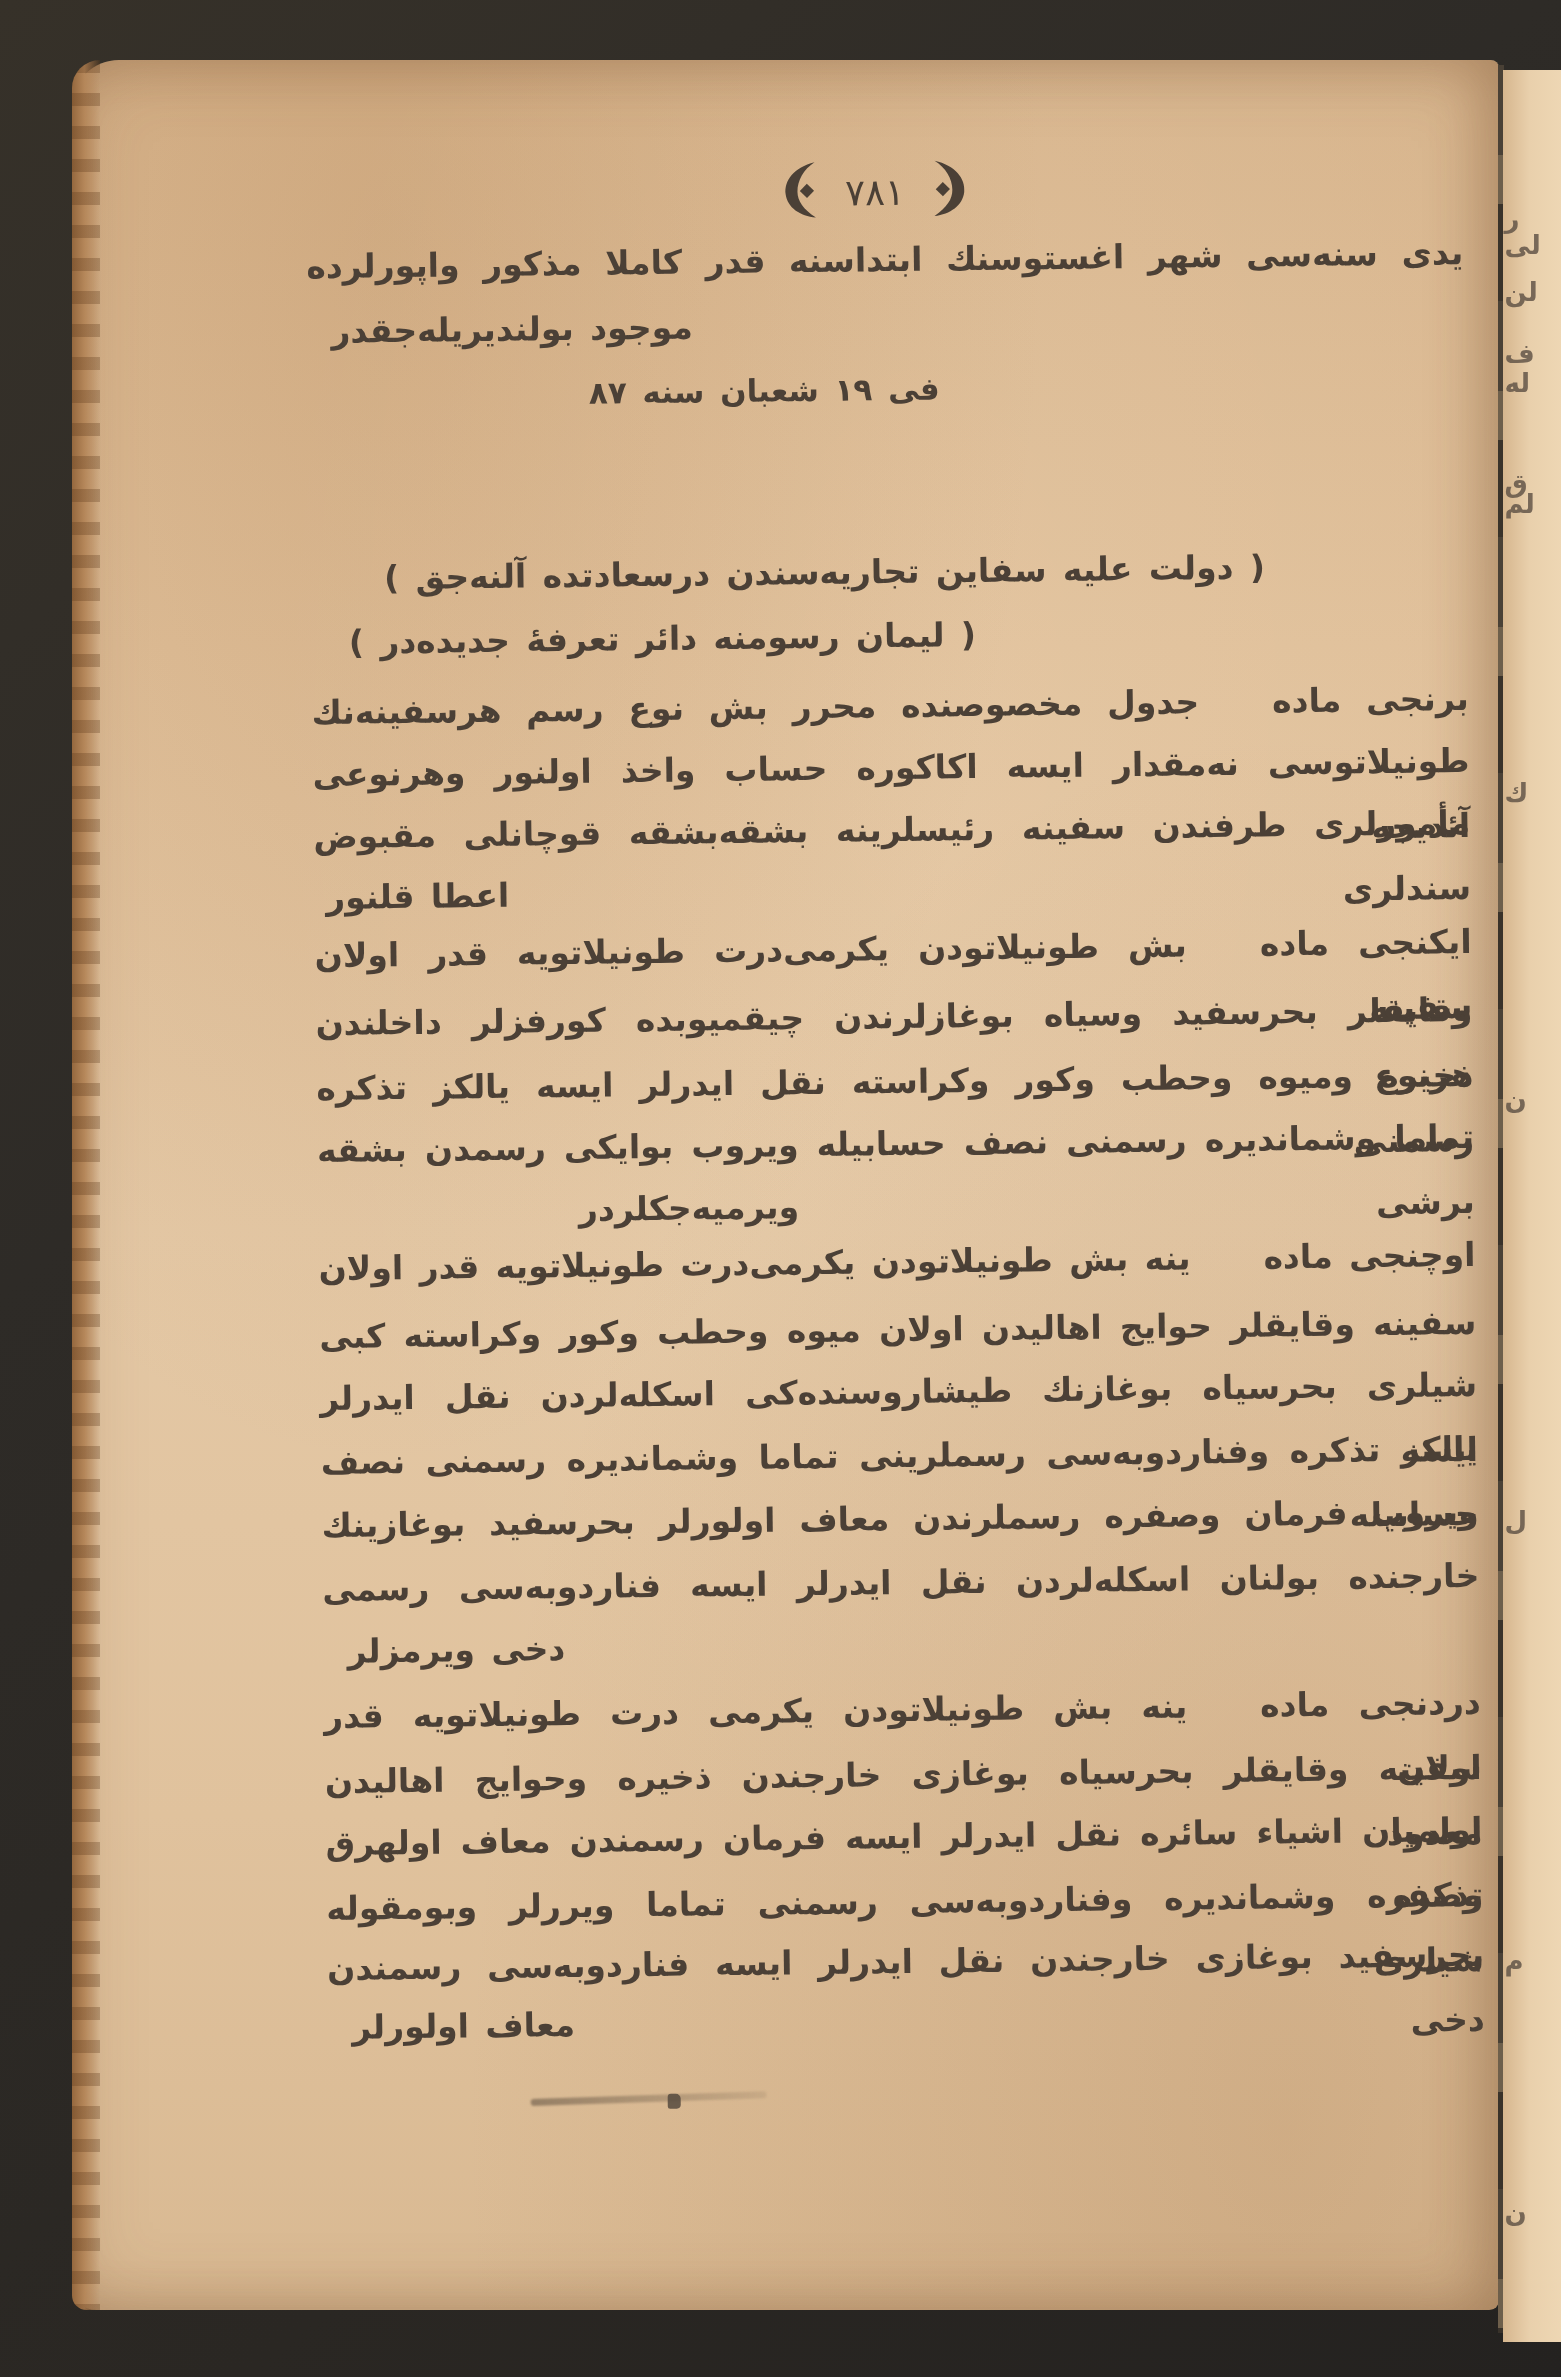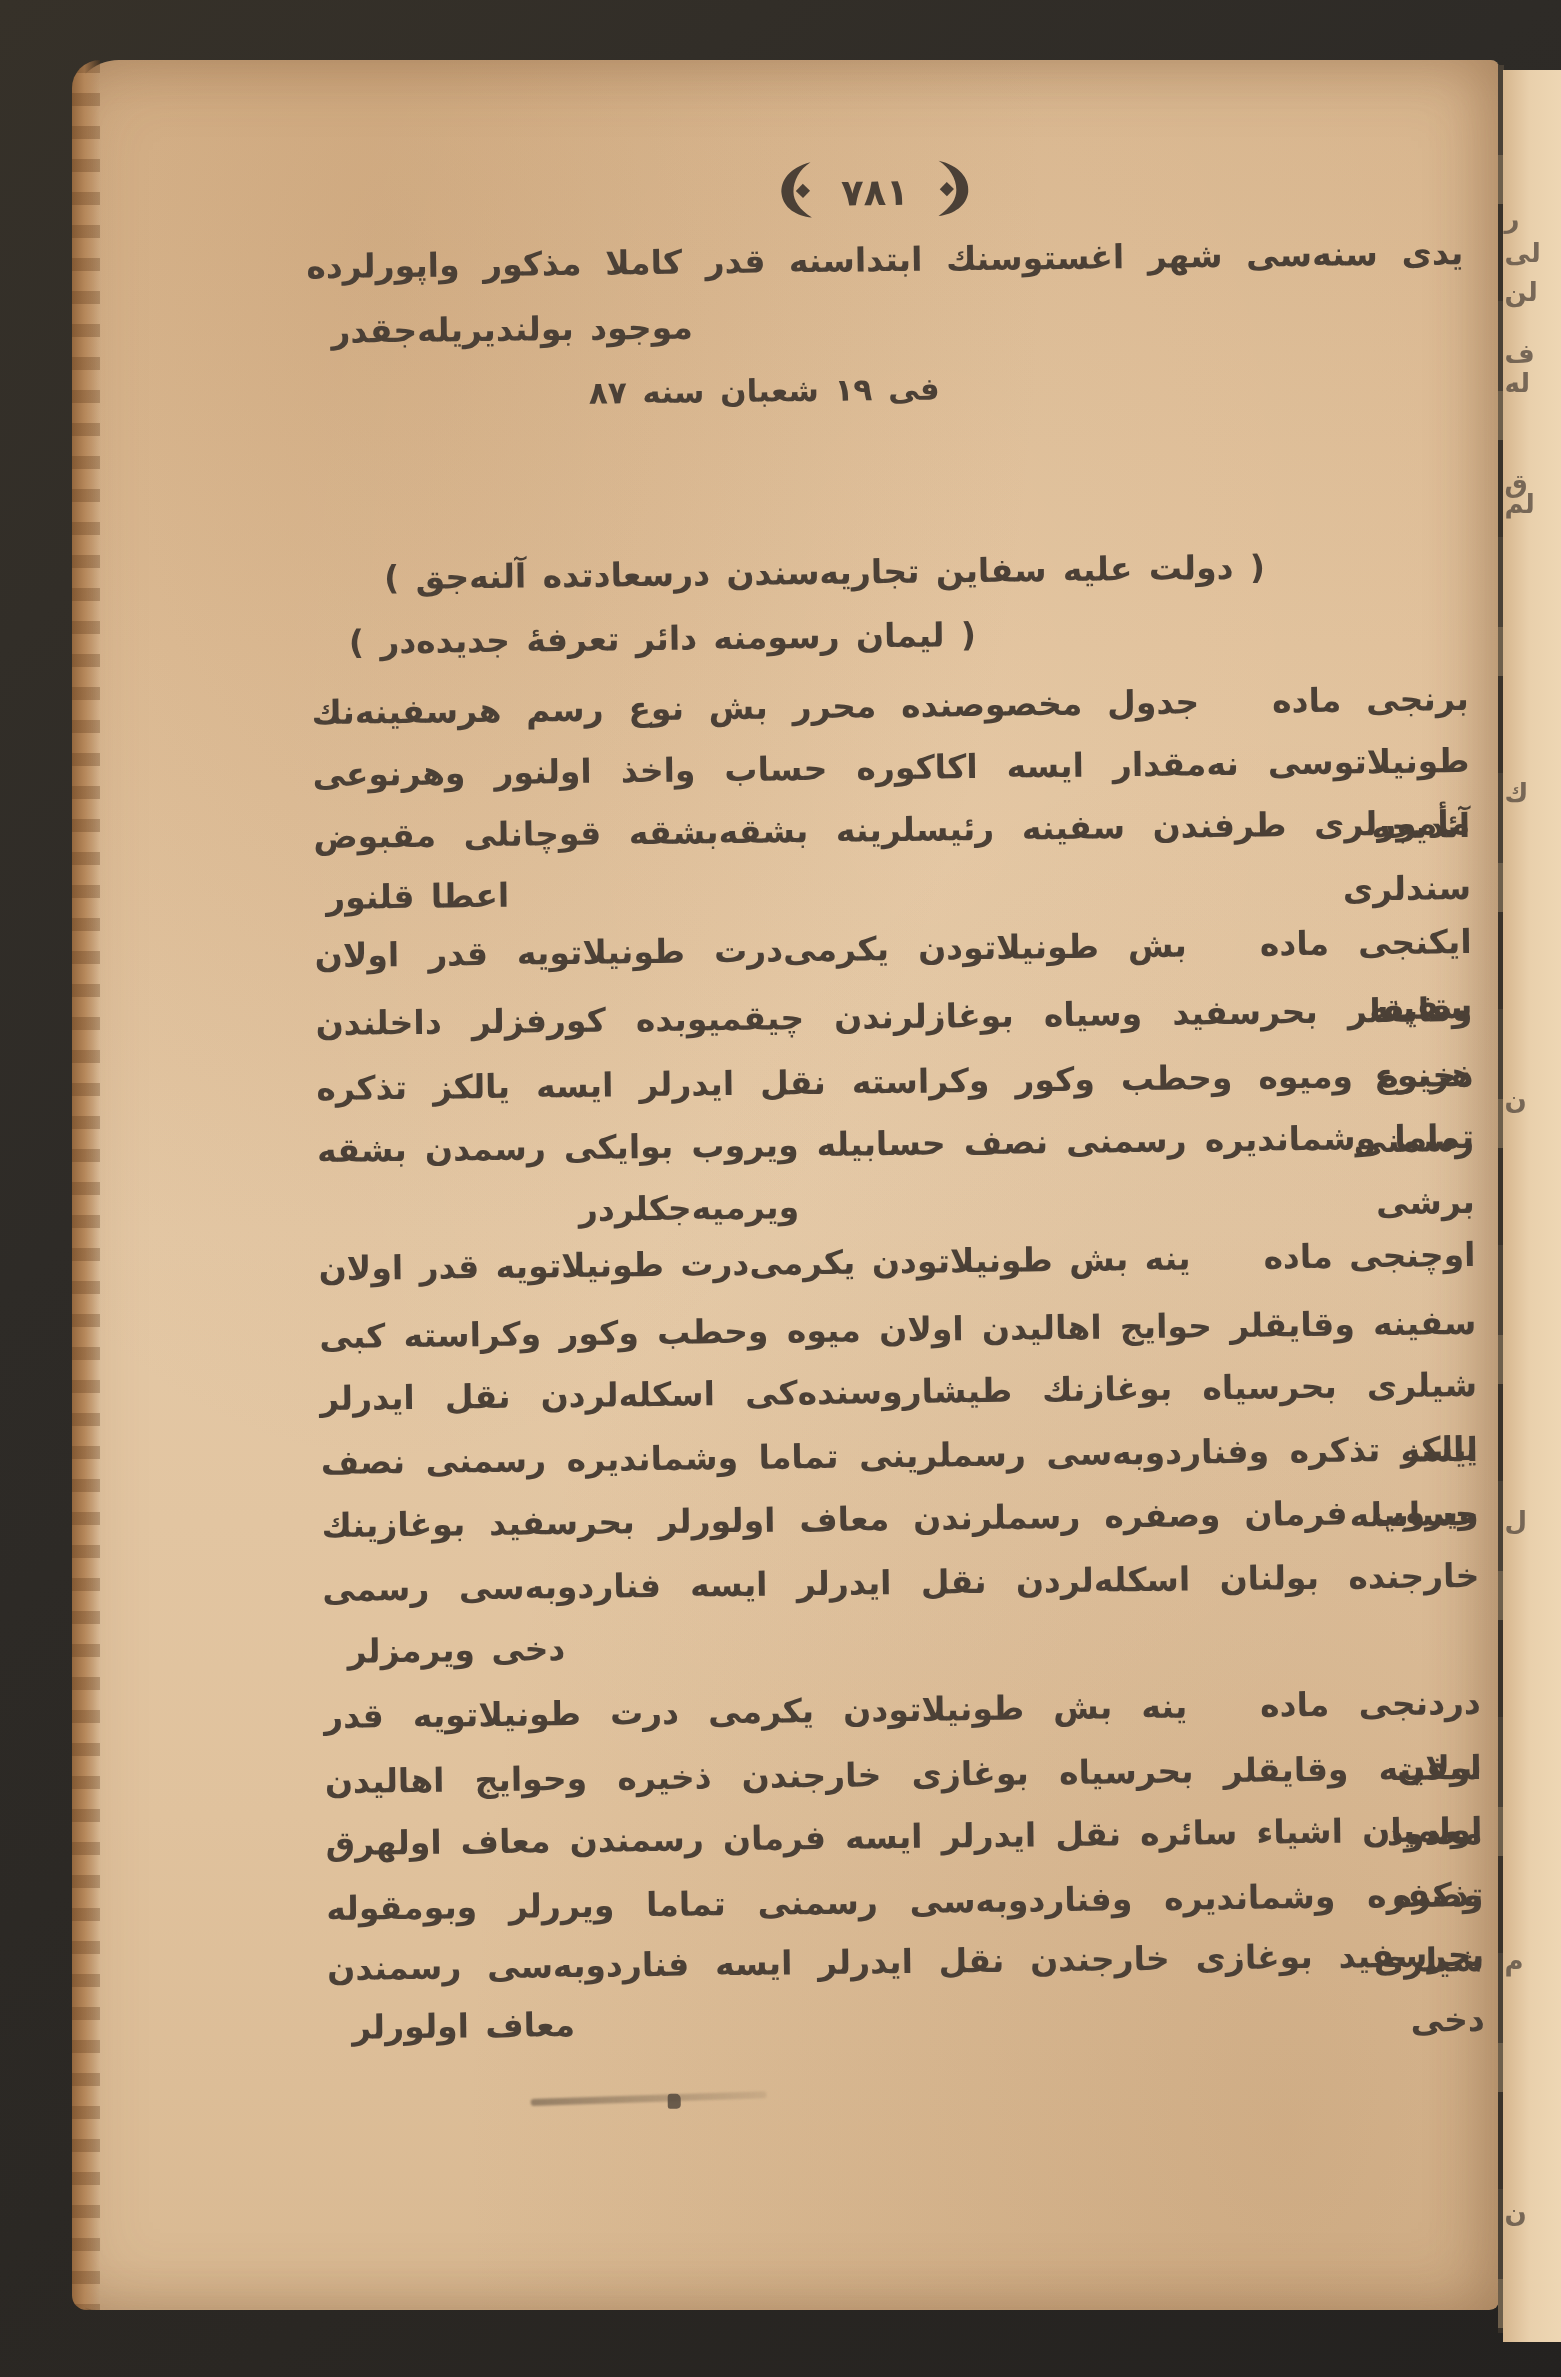--- a/index.html
+++ b/index.html
@@ -66,21 +66,21 @@
   .offh1 { transform:translateX(-64px); }
   .offh2 { transform:translateX(-227px); font-size:33px; }
   .offdt { transform:translateX(-122px); font-size:31px; }
   .gap { display:inline-block; width:73px; }
   
   .pagenum {
     position:absolute; left:737px; top:153px; width:301px; height:72px;
     display:flex; align-items:center; justify-content:center; gap:21px;
     color:#4b4036;
   }
-  .pagenum .digits { font-size:37px; font-weight:bold; letter-spacing:4.9px;margin-top:6px; }
+  .pagenum .digits { font-size:37px; font-weight:normal; letter-spacing:4.9px;margin-top:6px; }
   .orn { width:46px; height:60px; }
   .orn.mir { transform:scaleX(-1); }
   
   .smudge {
     position:absolute; left:520px; top:2092px; width:236px; height:7.3px;
     background:linear-gradient(90deg, rgba(92,77,61,.55), rgba(92,77,61,.12));
     border-radius:3.3px; transform:rotate(-1.2deg); filter:blur(0.8px);
   }
   .speck {
     position:absolute; left:657px; top:2091px; width:13px; height:14.7px;
@@ -91,21 +91,21 @@
 <body>
 
 <div class="backdrop"></div>
 
 <div class="page"></div>
 <div class="deckle"></div>
 <div class="gutter"></div>
 
 <div class="adjacent">
   <span class="frag" style="top:134px">ر</span>
-  <span class="frag" style="top:168px">لى</span>
+  <span class="frag" style="top:160px">لى</span>
   <span class="frag" style="top:207px">لن</span>
   <span class="frag" style="top:268px">ف</span>
   <span class="frag" style="top:298px">له</span>
   <span class="frag" style="top:398px">ق</span>
   <span class="frag" style="top:419px">لم</span>
   <span class="frag" style="top:708px">ك</span>
   <span class="frag" style="top:1015px">ن</span>
   <span class="frag" style="top:1436px">ل</span>
   <span class="frag" style="top:1876px">م</span>
   <span class="frag" style="top:2128px">ن</span>

